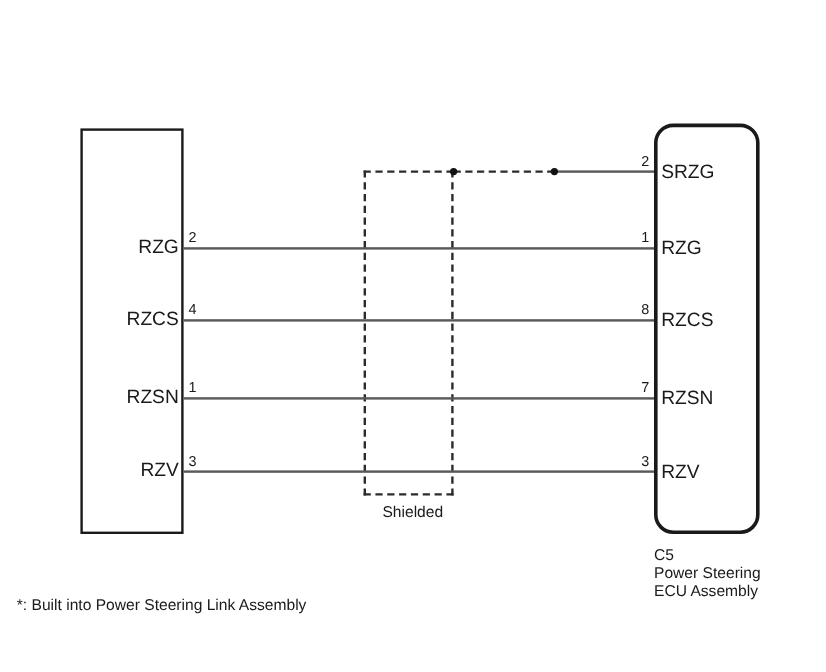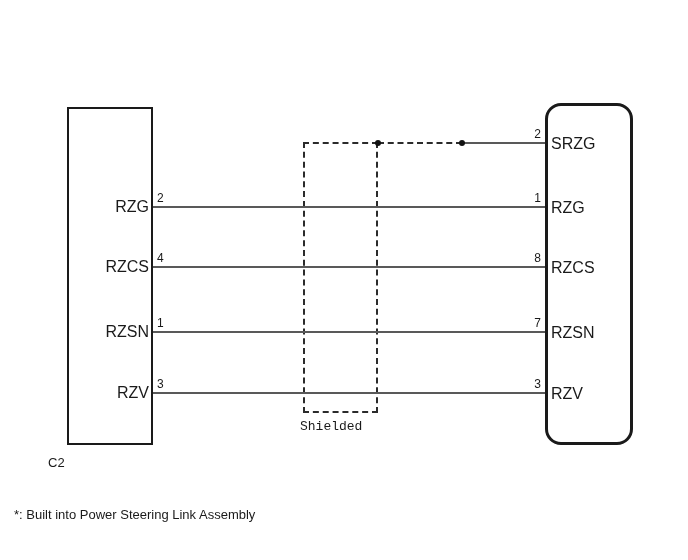--- a/index.html
+++ b/index.html
@@ -17,21 +17,21 @@
   .dashed-wire{height:0;border-top:2px dashed #2b2b2b;}
   .shield-box{
     box-sizing:border-box;border:2px dashed #2b2b2b;background:transparent;
   }
   .dot{width:6px;height:6px;border-radius:50%;background:#111111;}
   .pin-num{font-size:12px;line-height:14px;white-space:nowrap;}
   .pin-num.right{text-align:right;}
   .sig-label{font-size:16px;line-height:15px;white-space:nowrap;}
   .sig-label.rightalign{text-align:right;}
   .caption{font-size:13px;line-height:15px;white-space:nowrap;}
-  .center{text-align:left;font-family:Liberation Mono, monospace;}
+  .center{text-align:center;}
 </style>
 </head>
 <body>
 
 <div id="stage">
 
   <div class="abs connector-box" style="left:67px;top:107px;width:86px;height:338px;"></div>
 
   <div class="abs connector-box rounded" style="left:545px;top:103px;width:88px;height:342px;"></div>
 
@@ -67,19 +67,23 @@
 
   <div class="abs sig-label" style="left:551px;top:136px;width:70px;">SRZG</div>
   <div class="abs sig-label" style="left:551px;top:200px;width:70px;">RZG</div>
   <div class="abs sig-label" style="left:551px;top:260px;width:70px;">RZCS</div>
   <div class="abs sig-label" style="left:551px;top:325px;width:70px;">RZSN</div>
   <div class="abs sig-label" style="left:551px;top:386px;width:70px;">RZV</div>
 
   <div class="abs caption center" style="left:300px;top:419px;width:88px;">Shielded</div>
 
   <div class="abs" style="left:48px;top:455px;">
-    <div class="caption">C2</div>
   </div>
 
+  <div class="abs" style="left:545px;top:455px;">
+    <div class="caption">C5</div>
+    <div class="caption">Power Steering</div>
+    <div class="caption">ECU Assembly</div>
+  </div>
 
-  <div class="abs caption" style="left:14px;top:507px;">*: Built into Power Steering Link Assembly</div>
+  <div class="abs caption" style="left:14px;top:496px;">*: Built into Power Steering Link Assembly</div>
 
 </div>
 
 </body></html>

